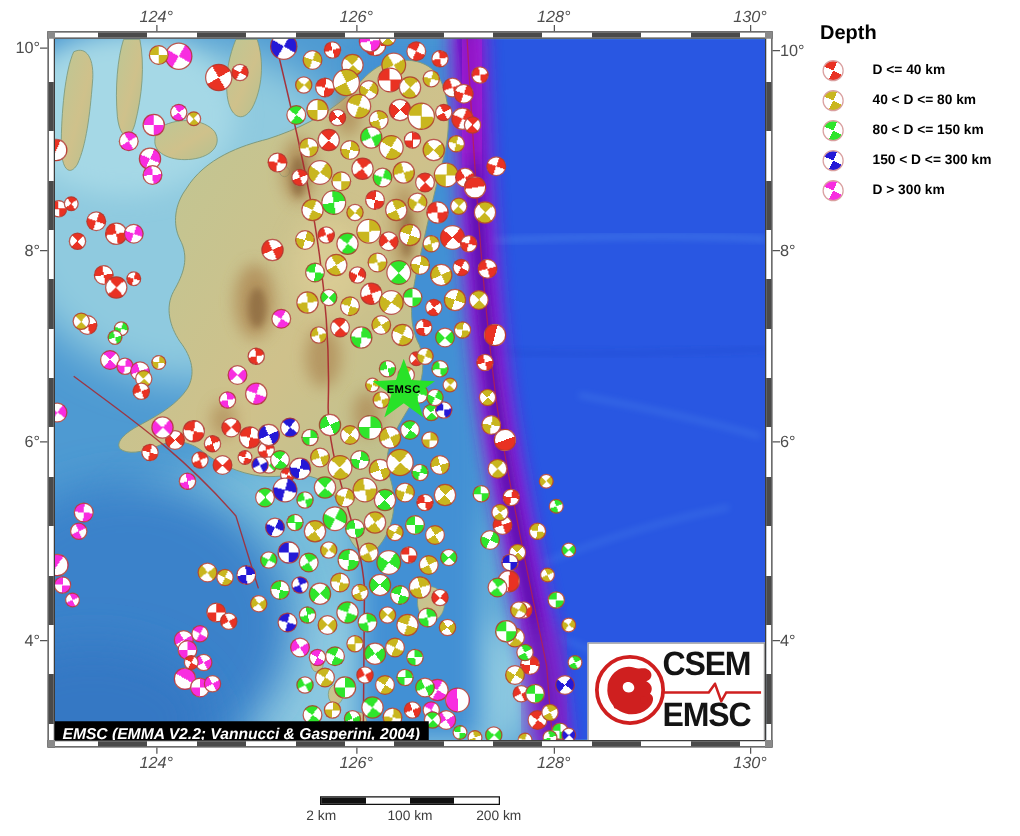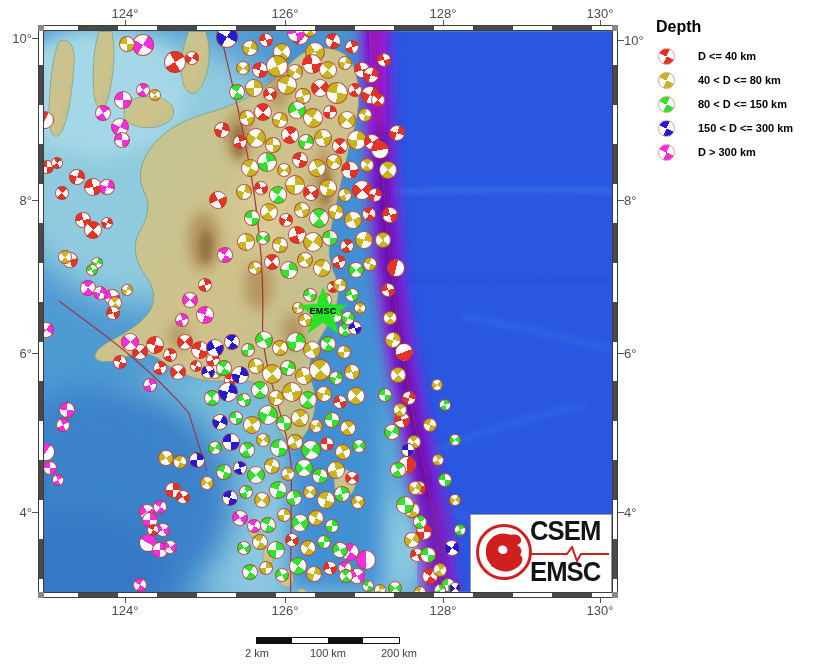--- a/index.html
+++ b/index.html
@@ -1,20 +1,20 @@
 <!DOCTYPE html>
 <html><head>
 <meta charset="utf-8">
 <style>
   html,body{margin:0;padding:0;background:#fff;}
   #stage{position:relative;width:816px;height:669px;background:#fff;overflow:hidden;
          font-family:"Liberation Sans",sans-serif;}
   
   .axis-label{position:absolute;color:#4d4d4d;font-size:13px;white-space:nowrap;}
-  .axis-label.h{transform:translate(-50%,-50%);}
+  .axis-label.h{transform:translate(-50%,-50%);font-style:italic;}
   .axis-label.l{transform:translate(-100%,-50%);}
   .axis-label.r{transform:translate(0,-50%);}
   .tickmark{position:absolute;background:#555;}
   
   .fb{position:absolute;box-sizing:border-box;border:1px solid #3c3c3c;}
   .fb.h{background:repeating-linear-gradient(90deg,#ffffff 0 39.5px,#4a4a4a 39.5px 79px);}
   .fb.v{background:repeating-linear-gradient(180deg,#ffffff 0 39.5px,#4a4a4a 39.5px 79px);}
   .corner{position:absolute;width:6px;height:6px;background:#8a8a8a;}
   
   #map{position:absolute;left:44px;top:31px;width:569px;height:561px;overflow:hidden;background:#4e9ad2;}
@@ -444,20 +444,21 @@
         <div class="ball" style="width: 12px; height: 12px; left: 370px; top: 555px; background: conic-gradient(from 105deg, rgb(201, 182, 31) 0deg, rgb(201, 182, 31) 90deg, rgb(255, 255, 255) 90deg, rgb(255, 255, 255) 180deg, rgb(201, 182, 31) 180deg, rgb(201, 182, 31) 270deg, rgb(255, 255, 255) 270deg, rgb(255, 255, 255) 360deg);"></div>
         <div class="ball" style="width: 12px; height: 12px; left: 390px; top: 553px; background: conic-gradient(from 165deg, rgb(47, 229, 44) 0deg, rgb(47, 229, 44) 90deg, rgb(255, 255, 255) 90deg, rgb(255, 255, 255) 180deg, rgb(47, 229, 44) 180deg, rgb(47, 229, 44) 270deg, rgb(255, 255, 255) 270deg, rgb(255, 255, 255) 360deg);"></div>
         <div class="ball" style="width: 12px; height: 12px; left: 405px; top: 551px; background: conic-gradient(from 225deg, rgb(36, 25, 214) 0deg, rgb(36, 25, 214) 90deg, rgb(255, 255, 255) 90deg, rgb(255, 255, 255) 180deg, rgb(36, 25, 214) 180deg, rgb(36, 25, 214) 270deg, rgb(255, 255, 255) 270deg, rgb(255, 255, 255) 360deg);"></div>
       </div>
 
     <div id="star-wrap" style="left:253px;top:256px;">
       <div id="star"></div>
       <div id="star-label">EMSC</div>
     </div>
 
+    <div id="citation">EMSC (EMMA V2.2; Vannucci &amp; Gasperini, 2004)</div>
 
     <div id="logo">
       <div id="logo-globe">
         <svg width="50" height="50" viewBox="0 0 50 50">
           <path d="M10,14 C14,8 22,5 28,7 C34,9 36,6 40,9 C44,12 42,17 38,18 C42,20 44,24 41,28 C45,30 44,36 39,40 C33,45 24,46 17,42 C10,38 6,30 7,23 C7,19 8,17 10,14 Z
                    M20,20 C18,23 20,27 24,27 C28,27 30,23 27,20 C25,18 22,18 20,20 Z" fill="#cf1f1f"></path>
           <circle cx="36" cy="33" r="3" fill="#cf1f1f"></circle>
           <circle cx="14" cy="38" r="2" fill="#cf1f1f"></circle>
         </svg>
       </div>

